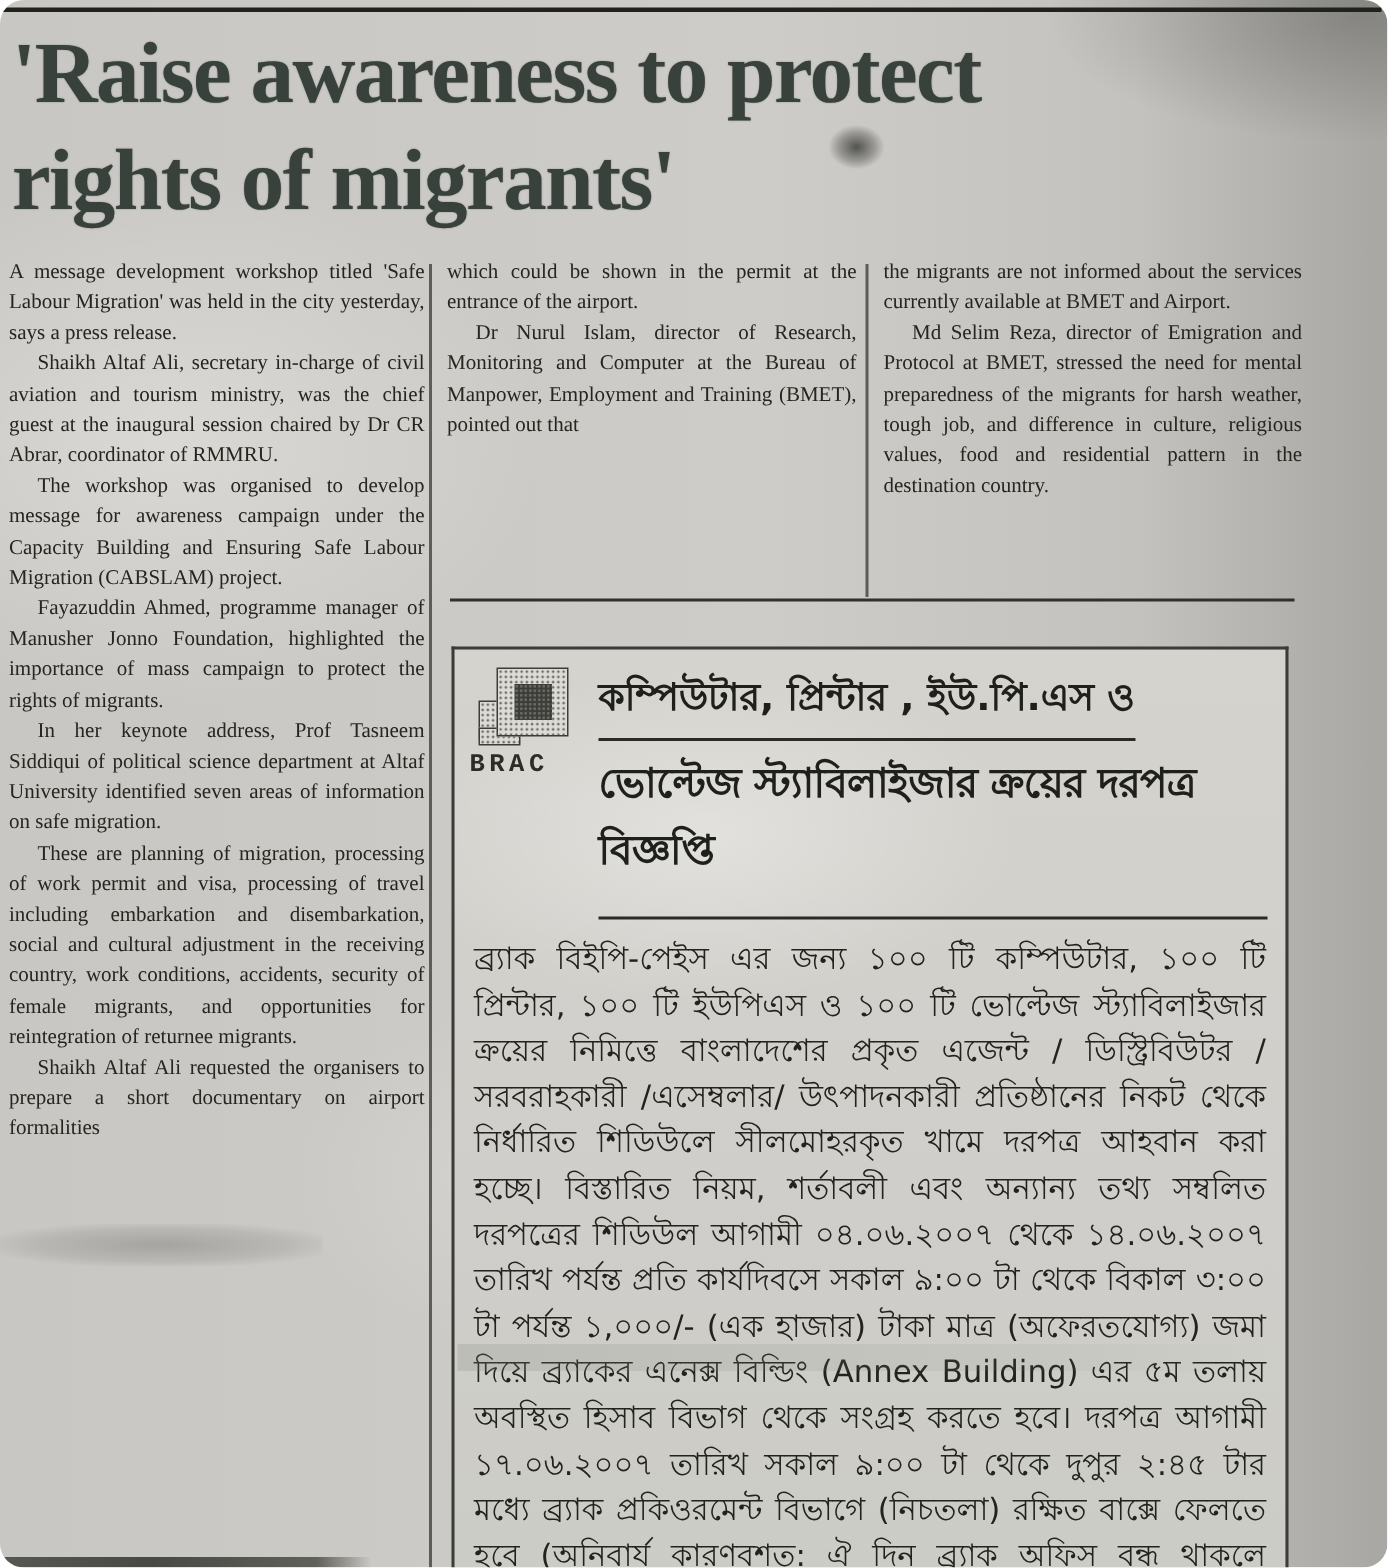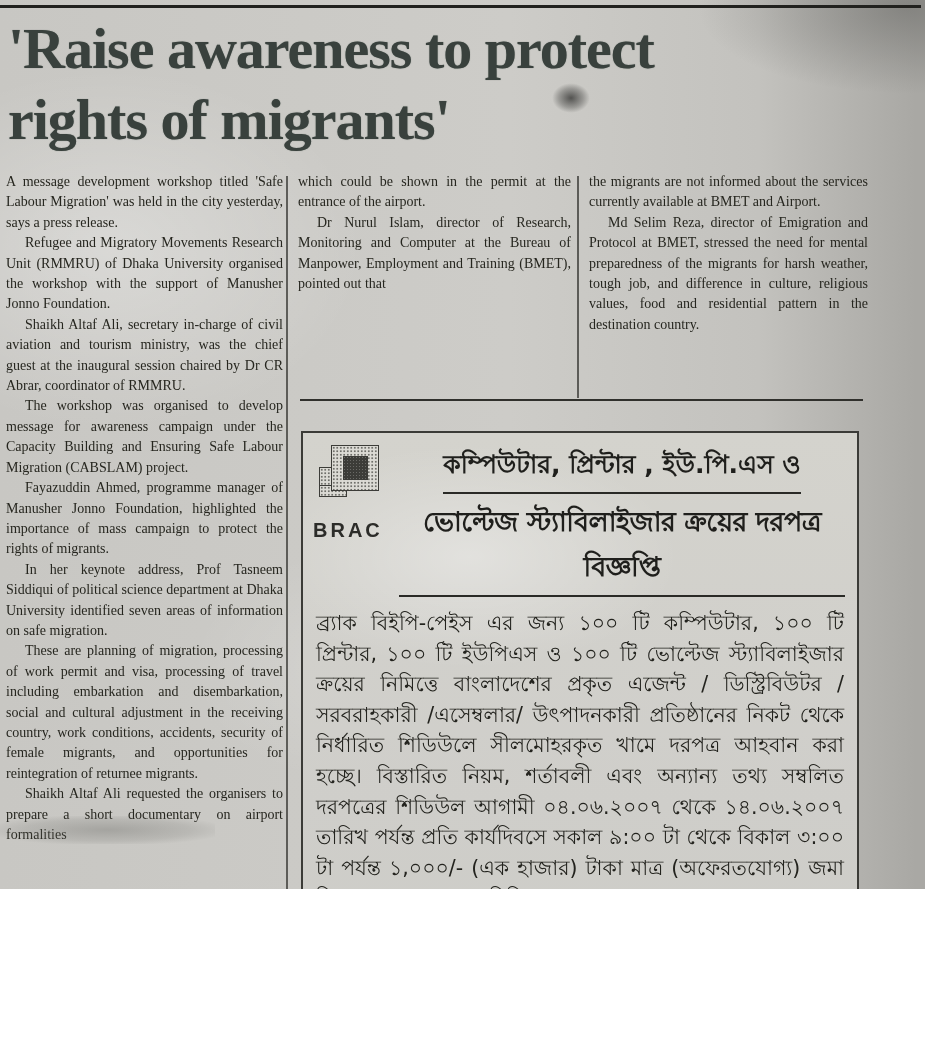--- a/index.html
+++ b/index.html
@@ -1,26 +1,27 @@
 <!DOCTYPE html>
 <html><head>
 <meta charset="utf-8">
 <style>
   * { margin:0; padding:0; box-sizing:border-box; }
   html,body { width:925px; height:1045px; }
   body { font-family:"Liberation Serif", serif; }
 
   .page {
-    position:relative; width:925px; height:889px; overflow:hidden;
+    position:relative; width:925px; height:1045px; overflow:hidden;
     background:
       radial-gradient(ellipse 320px 130px at 98% 1%, rgba(88,88,85,.45), transparent 65%),
       radial-gradient(ellipse 420px 300px at 12% 28%, rgba(255,255,255,.30), transparent 60%),
       radial-gradient(ellipse 300px 200px at 40% 75%, rgba(255,255,255,.18), transparent 60%),
       linear-gradient(90deg, #c8c7c3 0%, #cdccc8 55%, #c3c2be 82%, #a9a8a4 99%);
     color:#24241f;
+    border-radius:16px;
   }
 
   .top-rule { position:absolute; left:0; top:5px; width:921px; height:3px; background:#21211e; }
 
   .headline {
     position:absolute; left:8px; top:13px; width:880px;
     font-size:58px; font-weight:bold; line-height:71px; letter-spacing:-1px;
     color:#39413d; text-shadow:0 0 1px rgba(40,55,48,.5);
   }
 
@@ -60,29 +61,29 @@
   .lm-main { left:12px; top:2px; width:48px; height:46px; }
   .lm-pole { left:0; top:24px; width:15px; height:26px; }
   .lm-foot { left:0; top:42px; width:28px; height:12px; }
   .lm-core {
     position:absolute; left:24px; top:13px; width:25px; height:24px;
     background:#3c3c38;
     background-image:radial-gradient(circle, #6a6a66 0.8px, transparent 1px);
     background-size:3px 3px;
   }
   .logo-text {
-    margin-top:18px; font-family:Liberation Sans, sans-serif; font-weight:bold;
-    font-size:20px; letter-spacing:3px; color:#2c2c29;
+    margin-top:0; font-family:Liberation Mono, monospace; font-weight:bold;
+    font-size:17px; letter-spacing:3px; color:#2c2c29;
   }
 
-  .ad-titles { flex:1; text-align:center; color:#1f1f1c; padding-top:2px; }
+  .ad-titles { flex:1; text-align:left; color:#1f1f1c; padding-top:2px; }
   .ad-title1 { display:inline-block; font-size:25px; font-weight:bold;
                border-bottom:2.5px solid #2a2a26; padding-bottom:4px; }
   .ad-title2 { display:inline-block; font-size:27px; font-weight:bold; margin-top:7px;
-               border-bottom:2.5px solid #2a2a26; padding-bottom:4px; letter-spacing:-0.5px; }
+               border-bottom:2.5px solid #2a2a26; padding-bottom:20px; letter-spacing:-0.5px; }
 
   .ad-body {
     margin:9px 13px 0 13px; font-size:20.5px; line-height:30.6px;
     text-align:justify; color:#23231e;
   }
 
   .cutoff-bar {
     position:absolute; left:2px; top:1038px; width:246px; height:7px;
     background:linear-gradient(90deg,#4a4a46 0%, #3a3a36 40%, #55554f 85%, transparent 100%);
     border-radius:2px; opacity:.9;
@@ -106,25 +107,24 @@
 
 <div class="page">
 
   <div class="top-rule"></div>
 
   <h1 class="headline"><span>'Raise awareness to protect</span><br><span>rights of migrants'</span></h1>
   <div class="blot-headline"></div>
 
   <div class="col col1">
     <p>A message development workshop titled 'Safe Labour Migration' was held in the city yesterday, says a press release.</p>
-    <p class="indent">Refugee and Migratory Movements Research Unit (RMMRU) of Dhaka University organised the workshop with the support of Manusher Jonno Foundation.</p>
     <p class="indent">Shaikh Altaf Ali, secretary in-charge of civil aviation and tourism ministry, was the chief guest at the inaugural session chaired by Dr CR Abrar, coordinator of RMMRU.</p>
     <p class="indent">The workshop was organised to develop message for awareness campaign under the Capacity Building and Ensuring Safe Labour Migration (CABSLAM) project.</p>
     <p class="indent">Fayazuddin Ahmed, programme manager of Manusher Jonno Foundation, highlighted the importance of mass campaign to protect the rights of migrants.</p>
-    <p class="indent">In her keynote address, Prof Tasneem Siddiqui of political science department at Dhaka University identified seven areas of information on safe migration.</p>
+    <p class="indent">In her keynote address, Prof Tasneem Siddiqui of political science department at Altaf University identified seven areas of information on safe migration.</p>
     <p class="indent">These are planning of migration, processing of work permit and visa, processing of travel including embarkation and disembarkation, social and cultural adjustment in the receiving country, work conditions, accidents, security of female migrants, and opportunities for reintegration of returnee migrants.</p>
     <p class="indent">Shaikh Altaf Ali requested the organisers to prepare a short documentary on airport formalities</p>
   </div>
 
   <div class="vrule vrule1"></div>
 
   <div class="col col2">
     <p>which could be shown in the permit at the entrance of the airport.</p>
     <p class="indent">Dr Nurul Islam, director of Research, Monitoring and Computer at the Bureau of Manpower, Employment and Training (BMET), pointed out that</p>
   </div>

